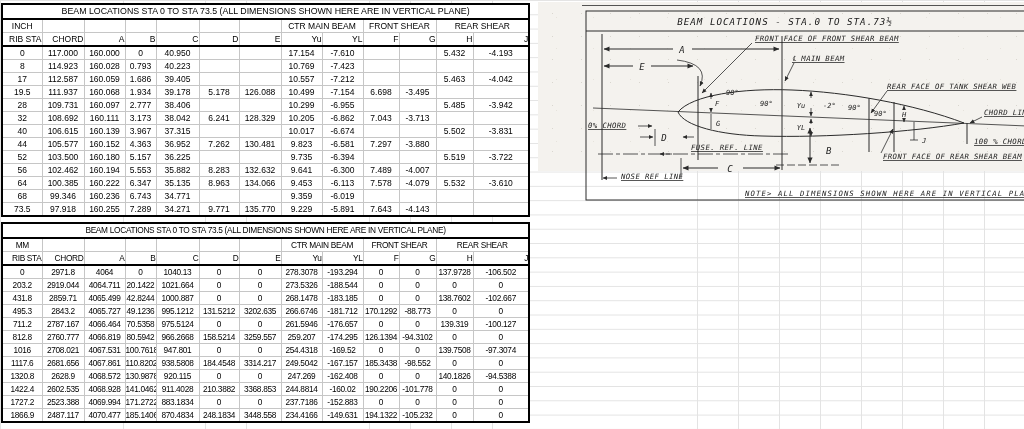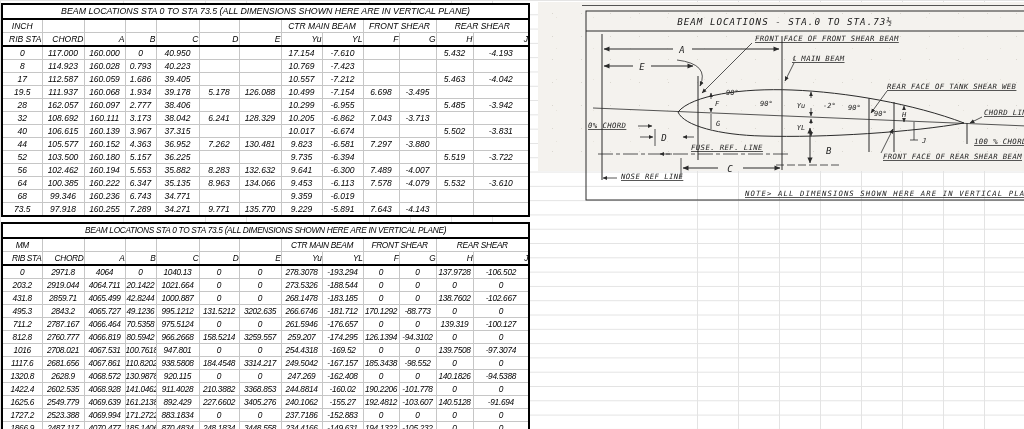--- a/index.html
+++ b/index.html
@@ -20,21 +20,21 @@
   .sheet-table.t0{top:3px;}
   .sheet-table.t1{top:222px;}
   .sheet-table table{
     border-collapse:collapse;table-layout:fixed;width:527px;
     font-size:8.5px;color:#000;background:#fff;
   }
   .sheet-table td{
     border:1px solid #c6c6c6;height:12px;line-height:12px;
     padding:0;text-align:center;white-space:nowrap;overflow:hidden;
   }
-  .sheet-table table{border:2px solid #000;font-style:italic;}
+  .sheet-table table{border:2px solid #000;}
   .row-title td{border-bottom:2px solid #000;font-size:8.8px;height:13px;line-height:13px;}
   .row-cols td{border-bottom:2px solid #000;text-align:right;}
   .sheet-table.t1 tbody td{letter-spacing:-0.3px;font-size:8.3px;}
   
   .diagram{
     position:absolute;left:538px;top:2px;width:468px;height:169px;
     background-color:#f4f2ee;
     background-image:
       radial-gradient(#d9d6cf 0.6px,transparent 0.8px),
       radial-gradient(#e6e3dc 0.5px,transparent 0.7px);
@@ -171,21 +171,21 @@
           <td>126.088</td>
           <td>10.499</td>
           <td>-7.154</td>
           <td>6.698</td>
           <td>-3.495</td>
           <td></td>
           <td></td>
         </tr>
         <tr>
           <td>28</td>
-          <td>162.057</td>
+          <td>109.731</td>
           <td>160.097</td>
           <td>2.777</td>
           <td>38.406</td>
           <td></td>
           <td></td>
           <td>10.299</td>
           <td>-6.955</td>
           <td></td>
           <td></td>
           <td>5.485</td>
@@ -508,35 +508,20 @@
           <td>210.3882</td>
           <td>3368.853</td>
           <td>244.8814</td>
           <td>-160.02</td>
           <td>190.2206</td>
           <td>-101.778</td>
           <td>0</td>
           <td>0</td>
         </tr>
         <tr>
-          <td>1625.6</td>
-          <td>2549.779</td>
-          <td>4069.639</td>
-          <td>161.2138</td>
-          <td>892.429</td>
-          <td>227.6602</td>
-          <td>3405.276</td>
-          <td>240.1062</td>
-          <td>-155.27</td>
-          <td>192.4812</td>
-          <td>-103.607</td>
-          <td>140.5128</td>
-          <td>-91.694</td>
-        </tr>
-        <tr>
           <td>1727.2</td>
           <td>2523.388</td>
           <td>4069.994</td>
           <td>171.2722</td>
           <td>883.1834</td>
           <td>0</td>
           <td>0</td>
           <td>237.7186</td>
           <td>-152.883</td>
           <td>0</td>

